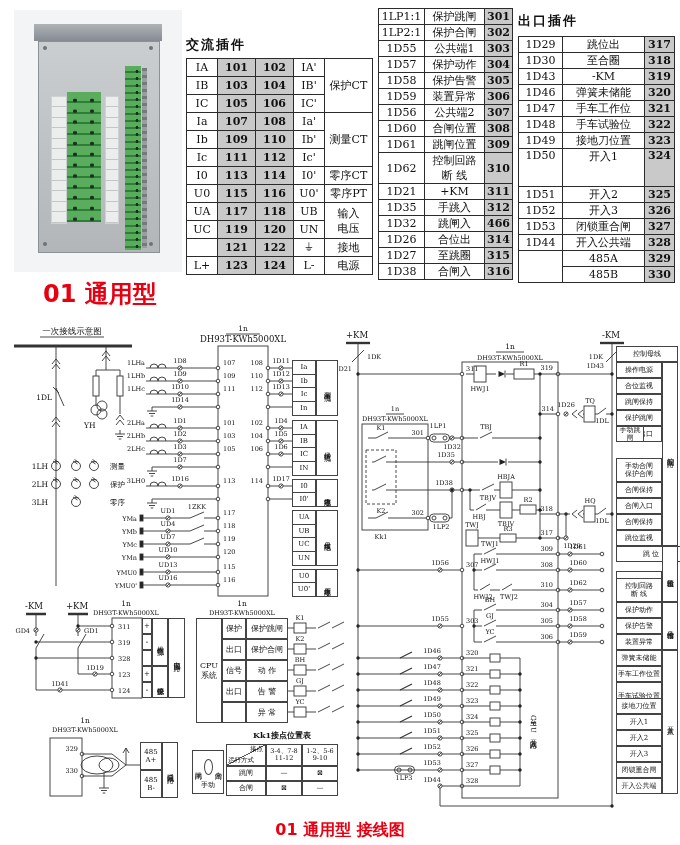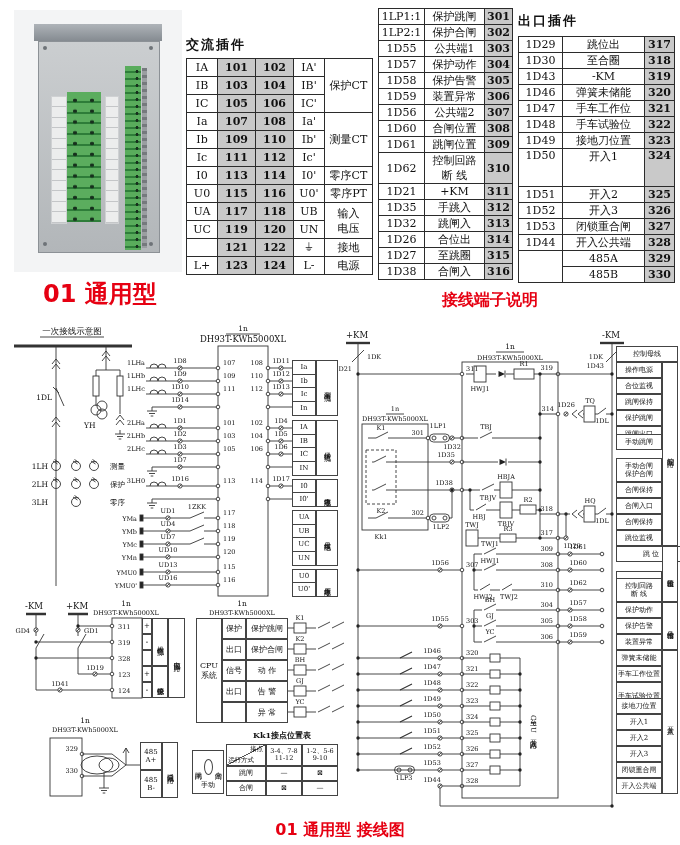--- a/index.html
+++ b/index.html
@@ -221,21 +221,21 @@
             <td class="sh">311</td>
           </tr>
       <tr style="height:16px">
             <td>1D35</td>
             <td>手跳入</td>
             <td class="sh">312</td>
           </tr>
       <tr style="height:16px">
             <td>1D32</td>
             <td>跳闸入</td>
-            <td class="sh">313</td>
+            <td class="sh">466</td>
           </tr>
       <tr style="height:16px">
             <td>1D26</td>
             <td>合位出</td>
             <td class="sh">314</td>
           </tr>
       <tr style="height:16px">
             <td>1D27</td>
             <td>至跳圈</td>
             <td class="sh">315</td>
@@ -321,21 +321,20 @@
             <td>485A</td>
             <td class="sh">329</td>
           </tr>
       <tr style="height:16px">
             <td>485B</td>
             <td class="sh">330</td>
           </tr>
     </tbody>
       </table>
 
-    <div class="abs cap" style="left:395px;top:290px;width:190px;font-size:16px">接线端子说明</div>
   </div>
 
   <div class="abs diagram">
     <svg width="680" height="500" viewBox="0 0 680 500">
       <defs>
         <g id="chev">
             <path d="M-4,4 L0,-1 L4,4 M-4,9 L0,4 L4,9"></path>
           </g>
         <g id="gnd">
             <path d="M0,0 V4 M-5,4 H5 M-3,6.5 H3 M-1.3,9 H1.3"></path>
@@ -1002,21 +1001,21 @@
     <div class="ov" style="left:302px;top:463px;width:36px;height:15px">—</div>
 
     <div class="ov novb vt" style="left:526px;top:356px;width:14px;height:104px;font-size:7px">至CPU开入回路</div>
 
     <div class="ov" style="left:616px;top:28px;width:62px;height:16px">控制母线</div>
     <div class="ov" style="left:616px;top:44px;width:46px;height:16px">操作电源</div>
     <div class="ov" style="left:616px;top:60px;width:46px;height:16px">合位监视</div>
     <div class="ov" style="left:616px;top:76px;width:46px;height:16px">跳闸保持</div>
     <div class="ov" style="left:616px;top:92px;width:46px;height:16px">保护跳闸</div>
     <div class="ov" style="left:616px;top:108px;width:46px;height:16px">跳闸出口</div>
-    <div class="ov" style="left:616px;top:116px;width:46px;height:16px">手动跳闸</div>
+    <div class="ov" style="left:616px;top:108px;width:28px;height:16px">手动跳闸</div>
     <div class="ov" style="left:616px;top:140px;width:46px;height:24px">手动合闸
 保护合闸</div>
     <div class="ov" style="left:616px;top:164px;width:46px;height:16px">合闸保持</div>
     <div class="ov" style="left:616px;top:180px;width:46px;height:16px">合闸入口</div>
     <div class="ov" style="left:616px;top:196px;width:46px;height:16px">合闸保持</div>
     <div class="ov" style="left:616px;top:212px;width:46px;height:16px">跳位监视</div>
     <div class="ov" style="left:616px;top:228px;width:70px;height:16px">跳  位</div>
     <div class="ov" style="left:616px;top:253px;width:46px;height:24px">合  位</div>
     <div class="ov" style="left:616px;top:260px;width:46px;height:24px">控制回路
 断  线</div>

